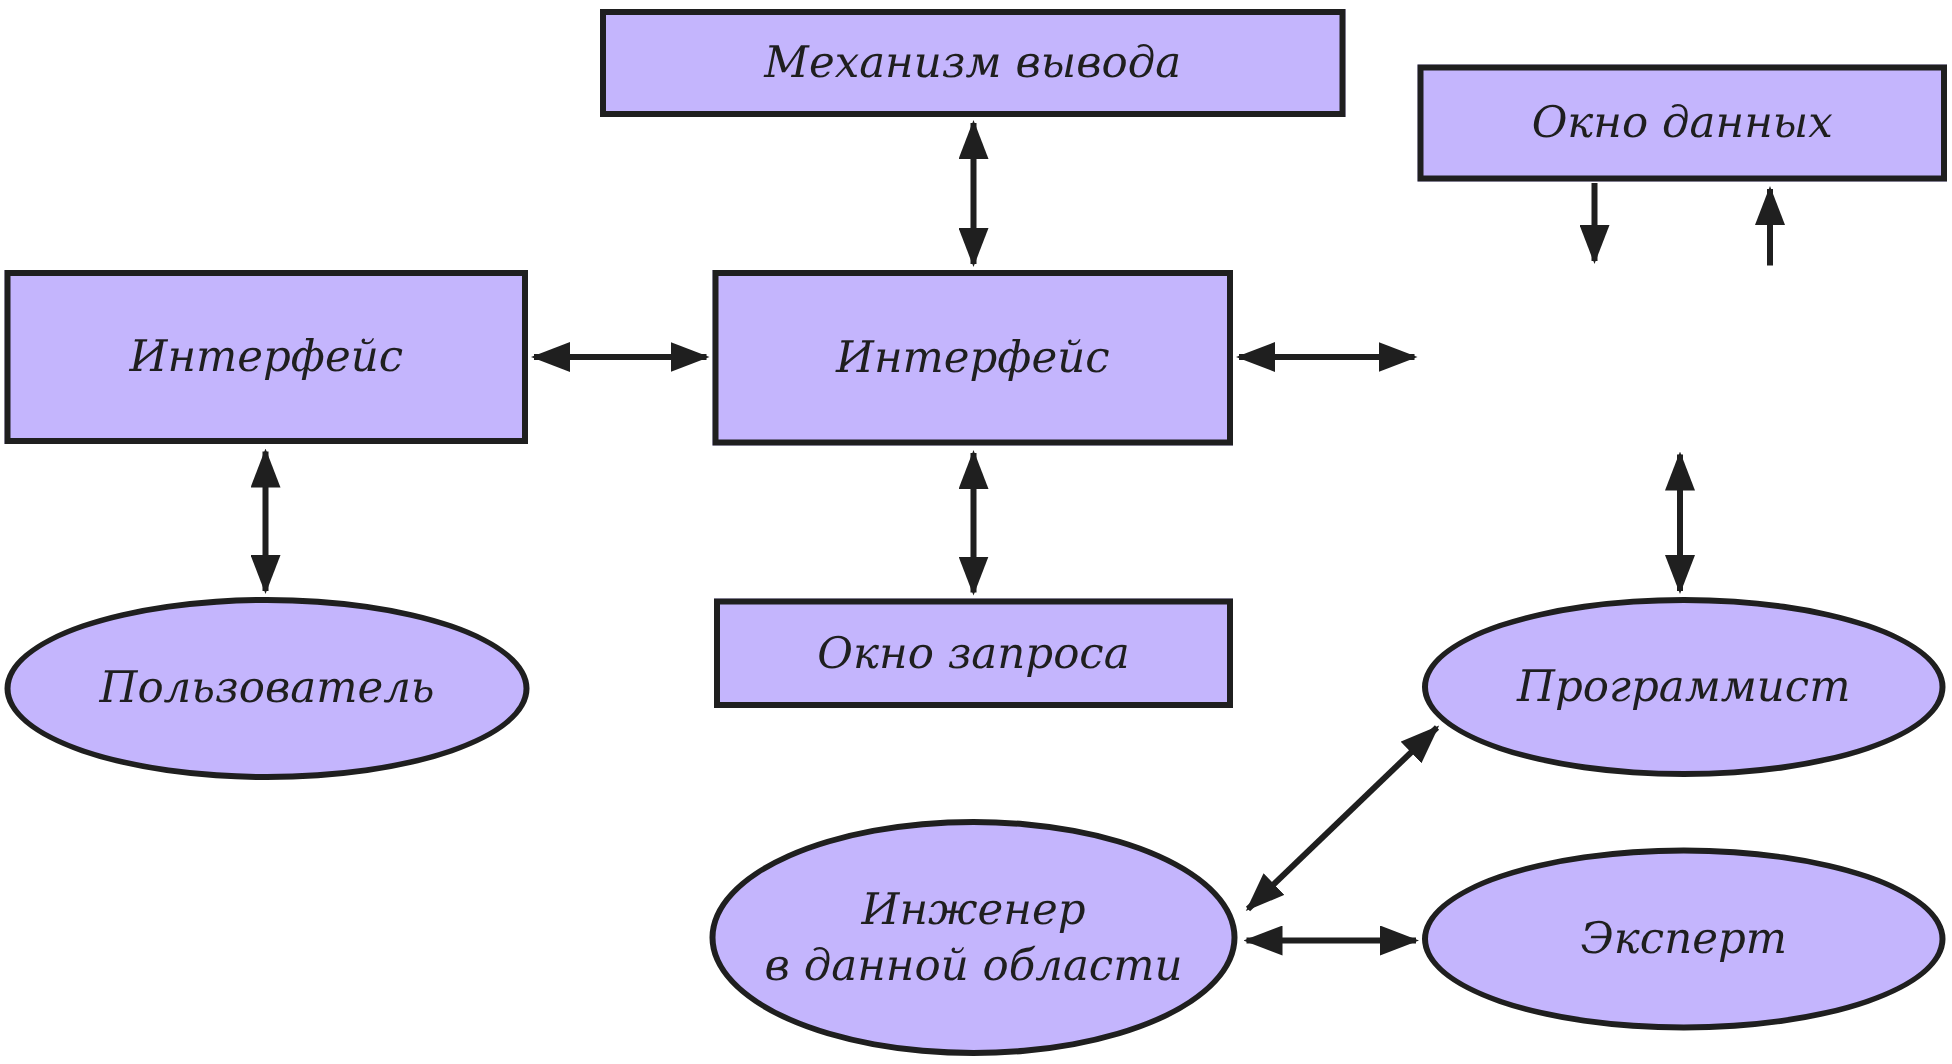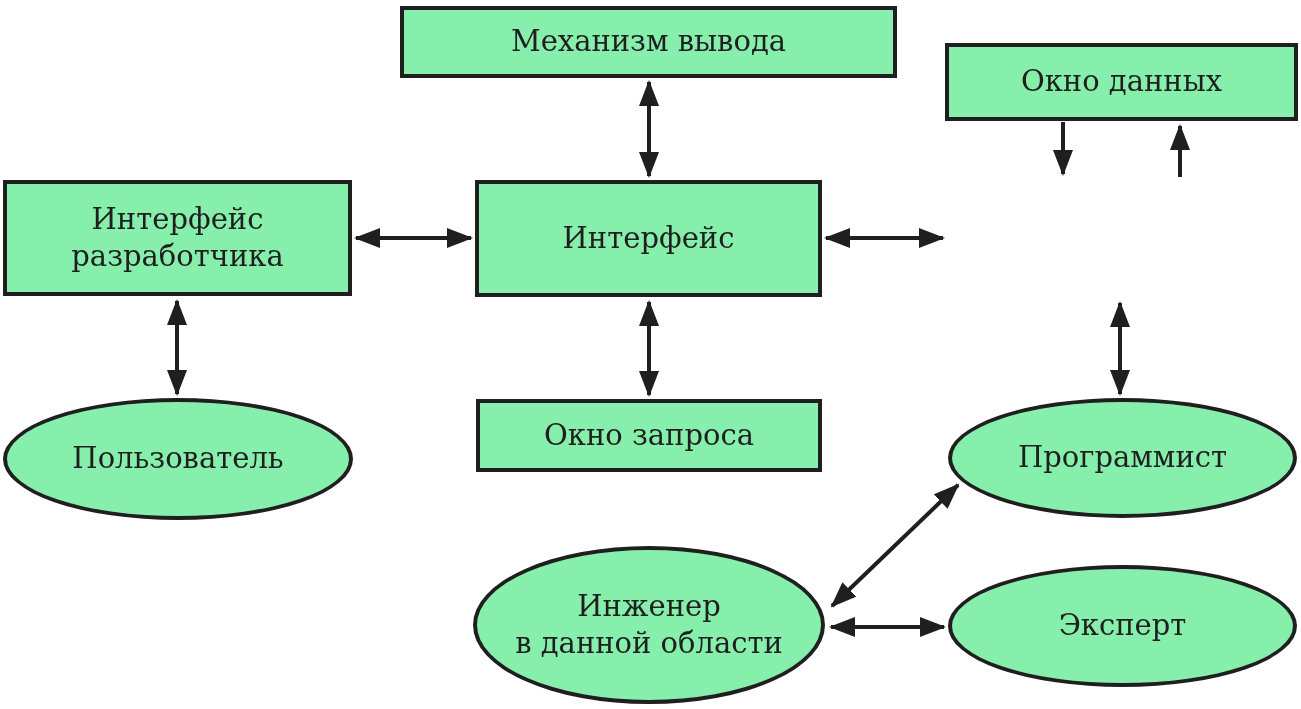--- a/index.html
+++ b/index.html
@@ -12,30 +12,31 @@
     width: 1301px;
     height: 709px;
     background: #ffffff;
     font-family: "DejaVu Serif", "Liberation Serif", serif;
     color: #1f1f1f;
     overflow: hidden;
   }
   .node {
     position: absolute;
     box-sizing: border-box;
-    background: #86efac;
+    background: #c4b5fd;
     border: 4px solid #1f1f1f;
     display: flex;
     flex-direction: column;
     align-items: center;
     justify-content: center;
     text-align: center;
     font-size: 29px;
     line-height: 1.28;
     z-index: 2;
+    font-style: italic;
   }
   .node.ellipse {
     border-radius: 50%;
   }
   .arrows {
     position: absolute;
     left: 0;
     top: 0;
     z-index: 3;
     pointer-events: none;
@@ -64,21 +65,20 @@
   <div class="node" id="n-mechanism">
     <span>Механизм вывода</span>
   </div>
 
   <div class="node" id="n-databases">
     <span>Окно данных</span>
   </div>
 
   <div class="node" id="n-dev-interface">
     <span>Интерфейс</span>
-    <span>разработчика</span>
   </div>
 
   <div class="node" id="n-user-interface">
     <span>Интерфейс</span>
   </div>
 
 
   <div class="node" id="n-query-window">
     <span>Окно запроса</span>
   </div>

